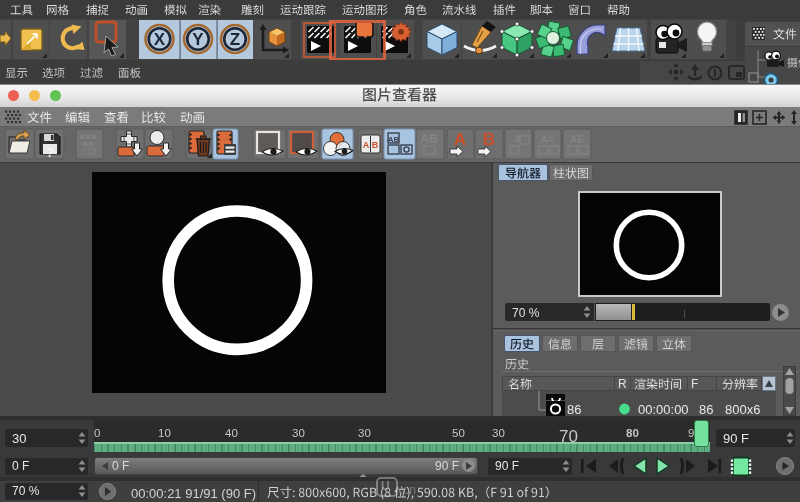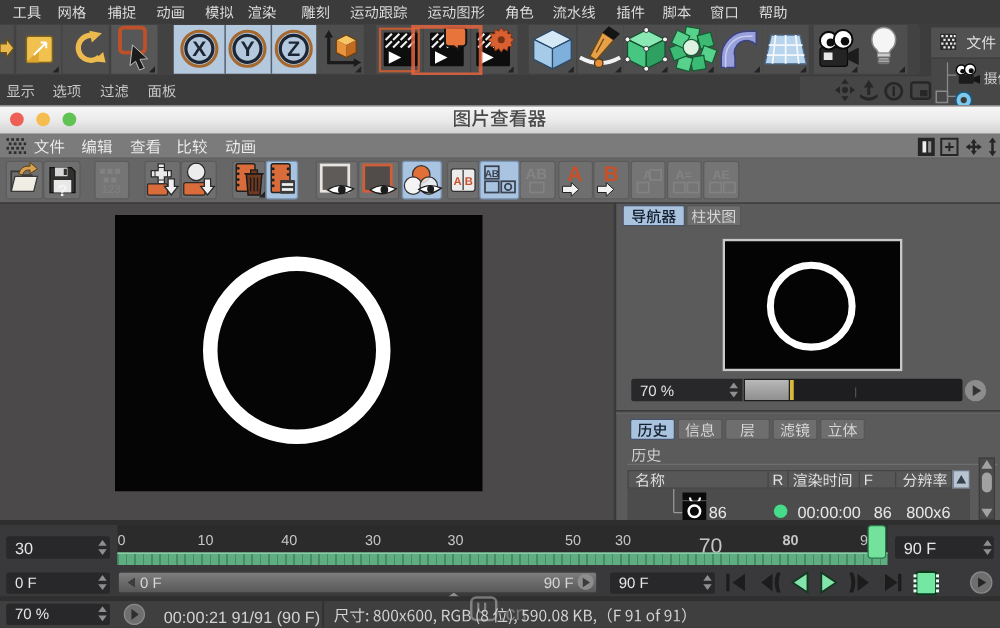--- a/index.html
+++ b/index.html
@@ -652,21 +652,21 @@
   </svg>
   <div class="abs" style="left:99px;top:483px;width:17px;height:17px;border-radius:50%;background:#6f6f6f;border:1px solid #8a8a8a;box-sizing:border-box;"></div>
   <svg class="abs" style="left:105px;top:487px;" width="6" height="9" viewBox="0 0 6 9">
       <path d="M0 0 L6 4.5 L0 9 Z" fill="#2e2e2e"></path>
     </svg>
   <div class="txt" style="left:131px;top:486px;font-size:13px;color:#d2d2d2;">00:00:21 91/91 (90 F)</div>
   <div class="abs" style="left:258px;top:481px;width:1px;height:21px;background:#2b2b2b;"></div>
 
   <div class="abs" style="left:376px;top:477px;width:22px;height:20px;border:2px solid rgba(255,255,255,0.35);border-radius:5px;box-sizing:border-box;"></div>
   <div class="txt" style="left:381px;top:479px;font-size:12px;font-weight:bold;color:rgba(255,255,255,0.35);">U</div>
-  <div class="txt" style="left:400px;top:483px;font-size:16px;color:rgba(255,255,255,0.3);">.cn</div>
+  <div class="txt" style="left:400px;top:483px;font-size:12px;color:rgba(255,255,255,0.3);">.cn</div>
 </div>
 
 <div id="cjk">
 <svg class="abs" style="left:10px;top:3.5px;" width="25" height="15" viewBox="0 0 25 15">
       <path d="M0.6 9.3V10.2H10.9V9.3H6.2V2.6H10.3V1.8H1.2V2.6H5.2V9.3Z M18.5 9.2C19.7 9.8 21.1 10.5 21.9 11.1L22.6 10.4C21.7 9.9 20.3 9.1 19 8.5ZM15.3 8.6C14.6 9.2 13.1 10 12 10.4C12.2 10.6 12.5 10.9 12.6 11.1C13.8 10.6 15.2 9.8 16.1 9.1ZM13.9 1V7.7H12.1V8.5H22.4V7.7H20.7V1ZM14.8 7.7V6.7H19.9V7.7ZM14.8 3.4H19.9V4.4H14.8ZM14.8 2.7V1.7H19.9V2.7ZM14.8 5H19.9V6H14.8Z" fill="#dedede"></path>
     </svg>
 <svg class="abs" style="left:46px;top:3.5px;" width="25" height="15" viewBox="0 0 25 15">
       <path d="M2.2 4C2.7 4.6 3.3 5.3 3.8 6.1C3.4 7.3 2.8 8.3 2 9.1C2.2 9.2 2.5 9.5 2.6 9.6C3.3 8.9 3.9 7.9 4.4 6.8C4.7 7.4 5 7.9 5.3 8.3L5.8 7.8C5.5 7.3 5.1 6.6 4.7 6C5 5 5.2 4 5.4 2.9L4.6 2.8C4.5 3.6 4.3 4.4 4.1 5.2C3.7 4.6 3.2 4 2.8 3.5ZM5.6 4C6.1 4.6 6.6 5.3 7.1 6.1C6.7 7.4 6 8.4 5.2 9.2C5.4 9.3 5.7 9.6 5.9 9.7C6.6 8.9 7.2 8 7.6 6.9C8 7.5 8.4 8.2 8.6 8.7L9.2 8.2C8.9 7.5 8.5 6.8 8 6C8.3 5.1 8.5 4 8.7 2.9L7.9 2.8C7.8 3.6 7.6 4.4 7.4 5.2C7 4.6 6.6 4 6.1 3.5ZM1 1.1V11H1.9V2H9.7V9.9C9.7 10.1 9.6 10.2 9.4 10.2C9.1 10.2 8.4 10.2 7.6 10.2C7.8 10.4 7.9 10.8 8 11C9 11 9.6 11 10 10.9C10.4 10.7 10.5 10.4 10.5 9.9V1.1Z M18.1 2.4H20.6C20.3 3.2 19.8 3.8 19.3 4.4C18.7 3.9 18.3 3.3 18 2.7ZM13.8 0.5V2.9H12.1V3.7H13.7C13.4 5.3 12.6 7.1 11.8 8.1C12 8.3 12.2 8.6 12.3 8.9C12.8 8.1 13.4 6.9 13.8 5.6V11H14.6V5.2C15 5.7 15.4 6.4 15.6 6.7L16.1 6C15.9 5.7 14.9 4.6 14.6 4.2V3.7H16L15.7 4C15.9 4.1 16.2 4.4 16.4 4.6C16.7 4.2 17.1 3.8 17.5 3.3C17.8 3.9 18.2 4.4 18.7 4.9C17.7 5.8 16.6 6.4 15.4 6.8C15.6 6.9 15.8 7.3 15.9 7.5C16.2 7.4 16.5 7.2 16.8 7.1V11.1H17.6V10.5H20.8V11H21.7V7L22.2 7.2C22.3 7 22.6 6.7 22.7 6.5C21.6 6.2 20.6 5.6 19.8 5C20.7 4.1 21.3 3.1 21.7 1.9L21.2 1.7L21 1.7H18.5C18.7 1.4 18.9 1 19 0.7L18.2 0.4C17.7 1.6 17 2.7 16.1 3.6V2.9H14.6V0.5ZM17.6 9.8V7.6H20.8V9.8ZM17.4 6.8C18.1 6.5 18.7 6 19.3 5.5C19.8 6 20.5 6.5 21.2 6.8Z" fill="#dedede"></path>
     </svg>
 <svg class="abs" style="left:86px;top:3.5px;" width="25" height="15" viewBox="0 0 25 15">

